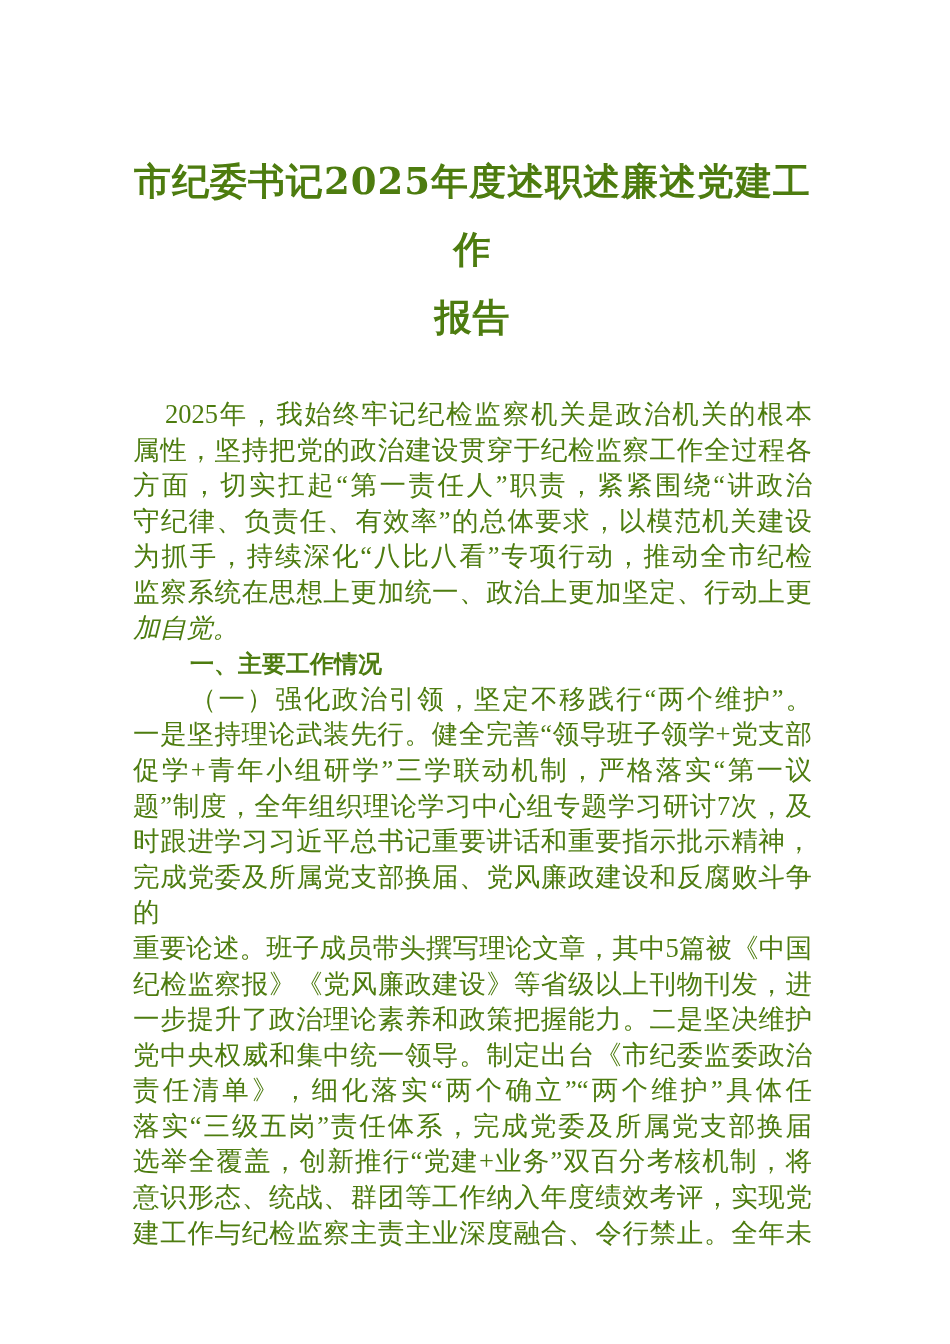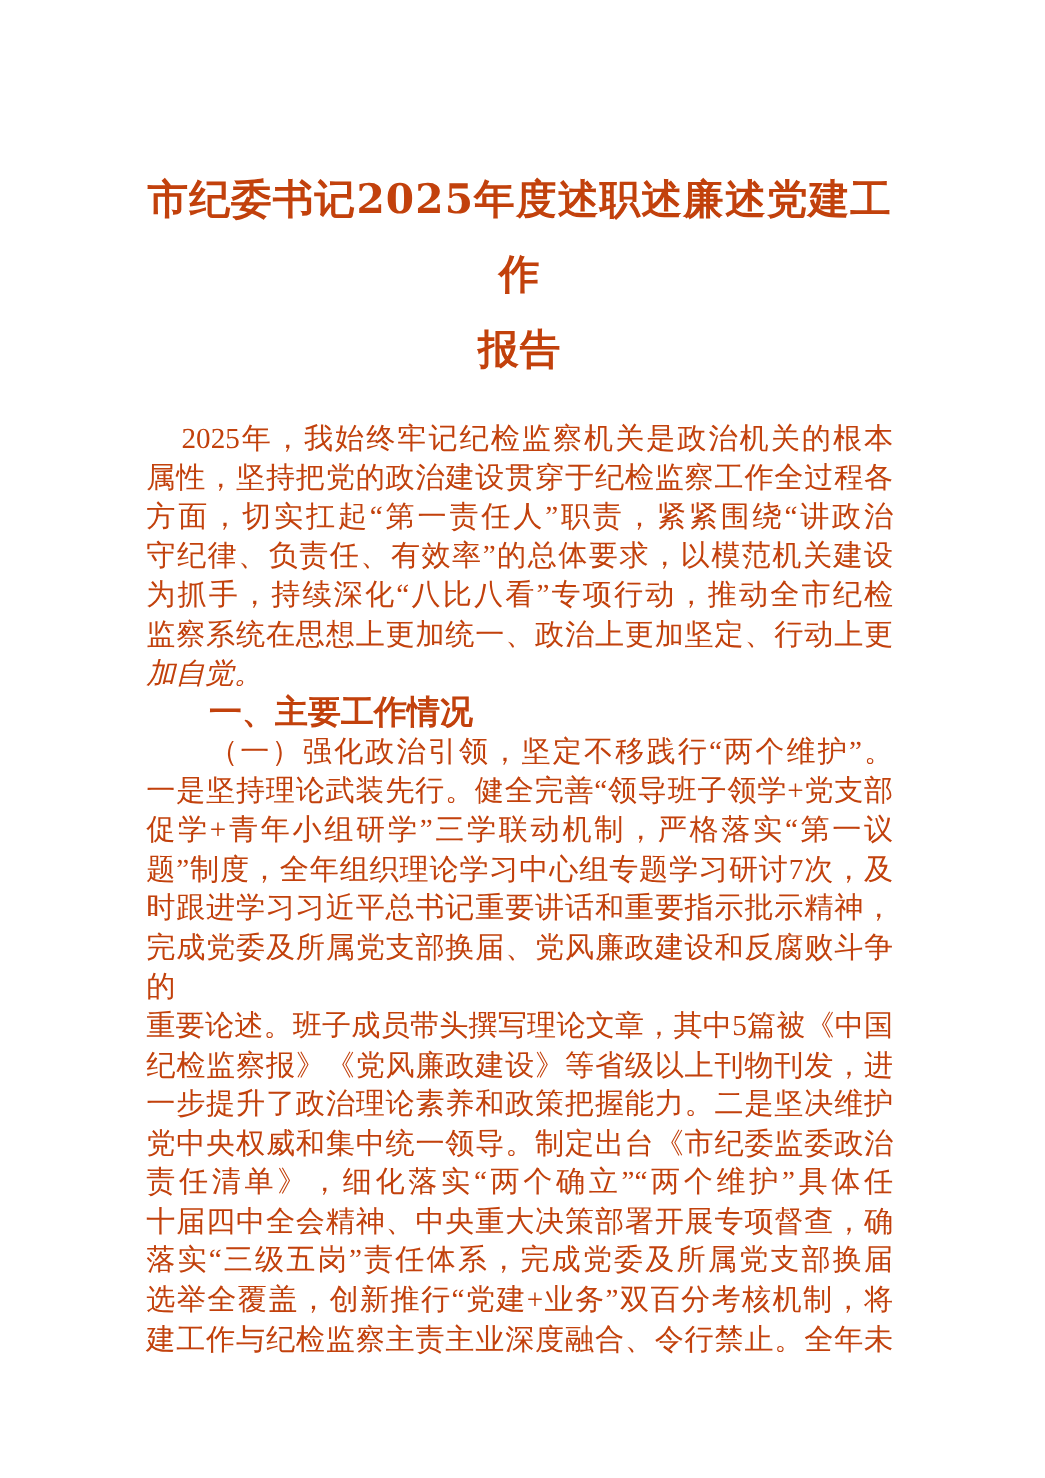--- a/index.html
+++ b/index.html
@@ -6,56 +6,56 @@
     margin: 0;
     padding: 0;
     background: #ffffff;
   }
   .page {
     position: relative;
     width: 812px;
     height: 1344px;
     background: #ffffff;
     overflow: hidden;
-    color: #c2410c;
+    color: #4d7c0f;
     font-family: "Liberation Serif", "DejaVu Serif", serif;
   }
   .content {
     position: absolute;
     left: 133px;
     top: 0;
     width: 679px;
   }
   .title {
     margin: 147px 0 0 0;
     font-size: 37px;
     font-weight: 700;
     line-height: 68px;
     text-align: center;
     letter-spacing: 1px;
     font-family: "DejaVu Serif", "Liberation Serif", serif;
   }
   .body-text {
-    margin-top: 30px;
+    margin-top: 46px;
     font-size: 26.5px;
     line-height: 35.6px;
   }
   .line {
     text-align: justify;
     text-align-last: justify;
   }
   
   .p1 .line:first-child { padding-left: 32px; }
   .p1 .line:last-child  { text-align-last: left; font-style: italic; }
   
   .p2 .line:first-child { padding-left: 57px; }
   .heading {
     margin: 0;
     padding-left: 57px;
-    font-size: 30px;
+    font-size: 24px;
     line-height: 35.6px;
     font-weight: 700;
     font-family: "Liberation Sans", "DejaVu Sans", sans-serif;
   }
 </style>
 </head>
 <body>
 
 <div class="page">
   <div class="content">
@@ -79,20 +79,20 @@
           <div class="line">一是坚持理论武装先行。健全完善“领导班子领学+党支部</div>
           <div class="line">促学+青年小组研学”三学联动机制，严格落实“第一议</div>
           <div class="line">题”制度，全年组织理论学习中心组专题学习研讨7次，及</div>
           <div class="line">时跟进学习习近平总书记重要讲话和重要指示批示精神，</div>
           <div class="line">完成党委及所属党支部换届、党风廉政建设和反腐败斗争的</div>
           <div class="line">重要论述。班子成员带头撰写理论文章，其中5篇被《中国</div>
           <div class="line">纪检监察报》《党风廉政建设》等省级以上刊物刊发，进</div>
           <div class="line">一步提升了政治理论素养和政策把握能力。二是坚决维护</div>
           <div class="line">党中央权威和集中统一领导。制定出台《市纪委监委政治</div>
           <div class="line">责任清单》，细化落实“两个确立”“两个维护”具体任</div>
-          <div class="line">十届四中全会精神、中央重大决策部署开展专项督查，确</div>
           <div class="line">落实“三级五岗”责任体系，完成党委及所属党支部换届</div>
           <div class="line">选举全覆盖，创新推行“党建+业务”双百分考核机制，将</div>
+          <div class="line">意识形态、统战、群团等工作纳入年度绩效考评，实现党</div>
           <div class="line">建工作与纪检监察主责主业深度融合、令行禁止。全年未</div>
         </div>
     </div>
   </div>
 </div>
 
 </body></html>

